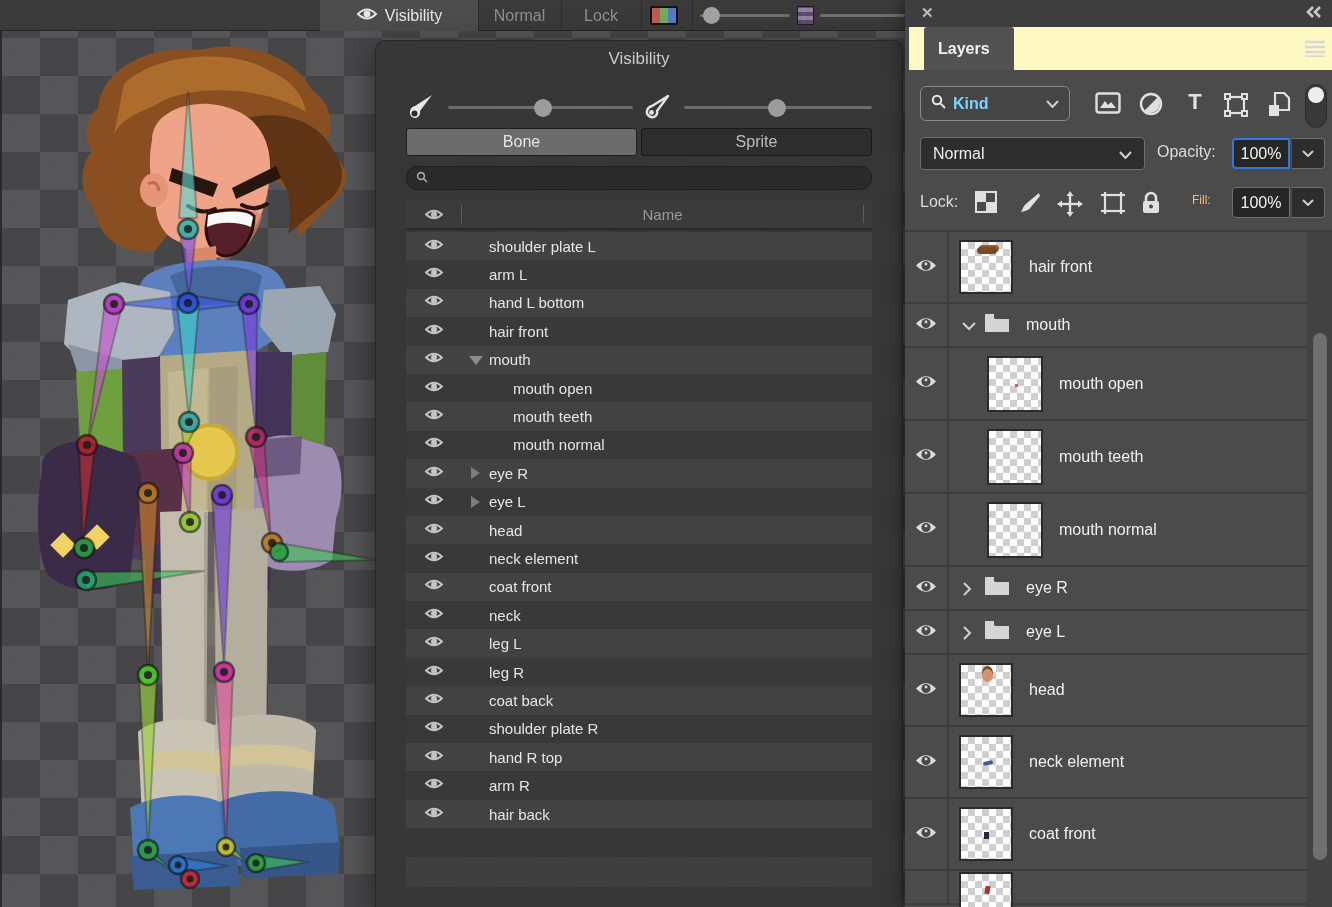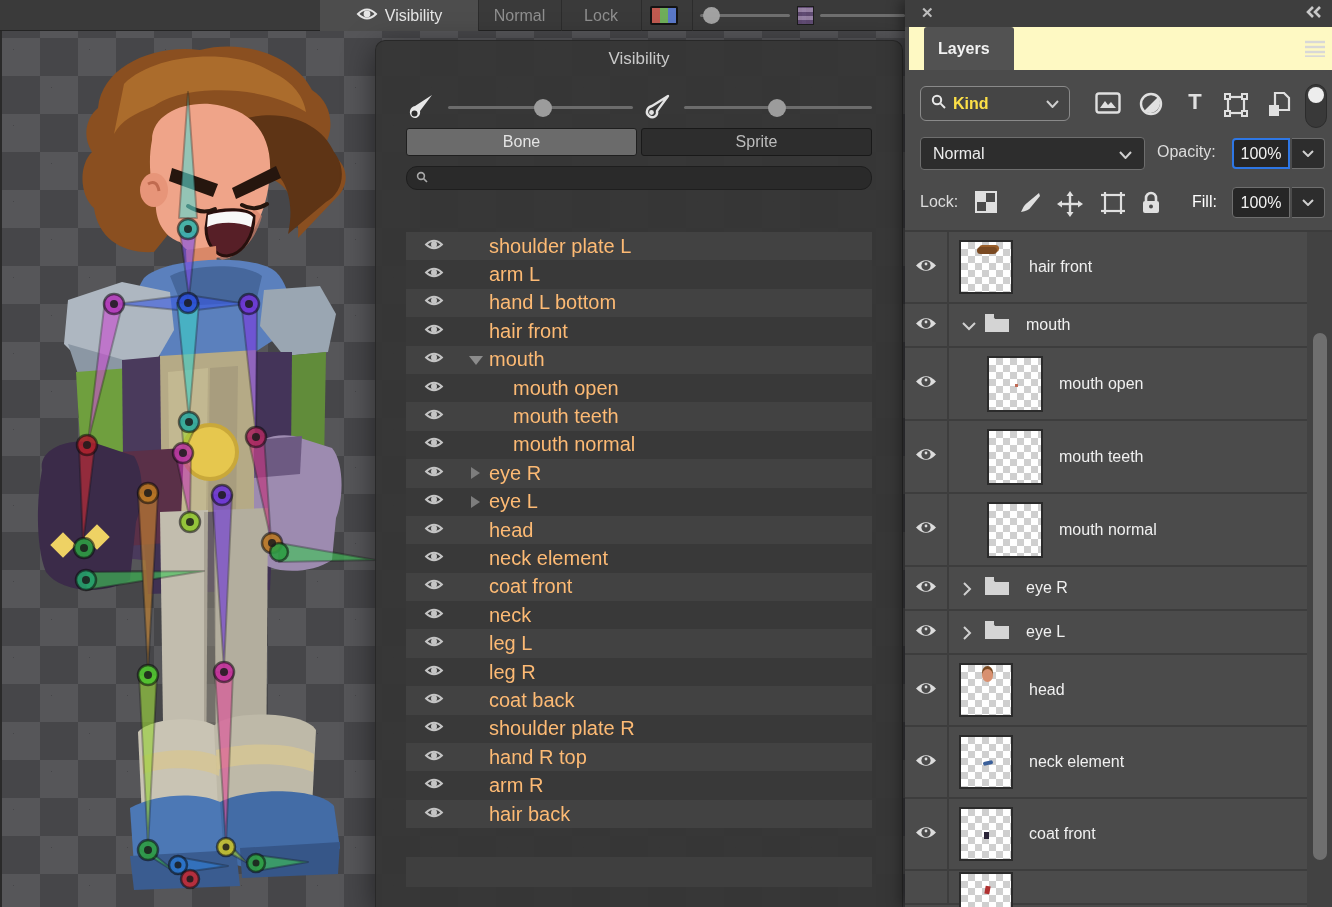--- a/index.html
+++ b/index.html
@@ -58,58 +58,58 @@
   .vp-rows{position:absolute;left:30px;top:191px;width:466px;}
   .vrow{height:28.4px;display:flex;align-items:center;}
   .vrow:nth-child(odd){background:#424242;}
   .vrow:nth-child(even){background:#393939;}
   .v-eyecell{width:55px;flex:none;display:flex;justify-content:center;align-items:center;}
   .v-exp{width:22px;height:16px;flex:none;margin-left:6px;position:relative;}
   .v-exp.down::before{content:'';position:absolute;left:2px;top:4px;border-left:7px solid transparent;
     border-right:7px solid transparent;border-top:9px solid #8c8c8c;}
   .v-exp.right::before{content:'';position:absolute;left:4px;top:2px;border-top:6px solid transparent;
     border-bottom:6px solid transparent;border-left:9px solid #7d7d7d;}
-  .v-label{font-size:20px;color:#fdba74;white-space:nowrap;}
+  .v-label{font-size:15px;color:#e5e5e5;white-space:nowrap;}
   .v-label.d1{margin-left:24px;}
   .vp-empty{position:absolute;left:30px;top:816px;width:466px;height:30px;background:#3f3f3f;}
 
   
   .ps-panel{position:absolute;left:905px;top:0;width:427px;height:907px;background:#4b4b4b;
     box-shadow:-5px 0 12px rgba(0,0,0,.35);z-index:20;color:#e2e2e2;}
   .ps-titlebar{position:absolute;left:0;top:0;width:100%;height:27px;background:#3e3e3e;}
   .ps-close{position:absolute;left:16px;top:4px;color:#bdbdbd;font-size:15px;font-weight:bold;}
   .ps-collapse{position:absolute;right:8px;top:4px;}
   .ps-tabrow{position:absolute;left:4px;top:27px;width:100%;height:43px;background:#fef9c3;}
   .ps-tab{position:absolute;left:15px;top:0;width:90px;height:43px;background:#525252;
     border-radius:3px 3px 0 0;display:flex;align-items:center;padding-left:14px;
     font-size:16px;font-weight:bold;color:#f2f2f2;}
   .ps-menu{position:absolute;right:10px;top:12px;}
   .ps-filterrow{position:absolute;left:0;top:70px;width:100%;height:62px;}
   .ps-kind{position:absolute;left:15px;top:16px;width:150px;height:35px;background:#454545;
     border:1px solid #8a8a8a;border-radius:6px;display:flex;align-items:center;gap:7px;padding:0 10px;}
-  .ps-kind .lbl{font-size:16px;font-weight:bold;color:#fde047;flex:1;}
+  .ps-kind .lbl{font-size:16px;font-weight:bold;color:#7dd3fc;flex:1;}
   .f-icon{position:absolute;top:22px;}
   .ps-pill{position:absolute;right:5px;top:14px;width:22px;height:44px;border-radius:11px;
     background:#393939;border:1px solid #2c2c2c;}
   .ps-pill::before{content:'';position:absolute;left:2px;top:2px;width:16px;height:16px;border-radius:50%;background:#ededed;}
   .ps-blendrow{position:absolute;left:0;top:132px;width:100%;height:44px;}
   .ps-select{position:absolute;left:15px;top:5px;width:225px;height:33px;background:#2d2d2d;
     border:1px solid #6e6e6e;border-radius:4px;display:flex;align-items:center;padding:0 12px;font-size:16px;color:#ececec;}
   .ps-select .chev{margin-left:auto;}
   .ps-oplabel{position:absolute;left:252px;top:11px;font-size:16px;color:#dcdcdc;}
   .ps-field{position:absolute;top:6px;width:58px;height:31px;background:#262626;display:flex;
     align-items:center;justify-content:center;font-size:16px;color:#f2f2f2;border-radius:4px 0 0 4px;}
   .ps-field.focus{border:2px solid #2e77e5;}
   .ps-field.plain{border:1px solid #6e6e6e;}
   .ps-chevbox{position:absolute;top:6px;width:33px;height:31px;background:#2d2d2d;border:1px solid #6e6e6e;
     border-left:none;border-radius:0 4px 4px 0;display:flex;align-items:center;justify-content:center;}
   .ps-lockrow{position:absolute;left:0;top:176px;width:100%;height:56px;border-bottom:2px solid #3c3c3c;}
   .ps-locklabel{position:absolute;left:15px;top:17px;font-size:16px;color:#dcdcdc;}
   .l-icon{position:absolute;top:15px;}
-  .ps-filllabel{position:absolute;left:287px;top:17px;font-size:16px;color:#ffffff;}
+  .ps-filllabel{position:absolute;left:287px;top:17px;font-size:12px;color:#fdba74;}
   .ps-lockrow .ps-field,.ps-lockrow .ps-chevbox{top:11px;}
   .ps-rows{position:absolute;left:0;top:232px;width:402px;height:675px;overflow:hidden;}
   .ps-row{display:flex;border-bottom:2px solid #3d3d3d;background:#4b4b4b;align-items:stretch;}
   .ps-eyecell{width:44px;flex:none;border-right:2px solid #3d3d3d;display:flex;align-items:center;justify-content:center;}
   .ps-content{flex:1;display:flex;align-items:center;}
   .thumb{width:54px;height:54px;flex:none;border:2px solid #2b2b2b;position:relative;
     background-color:#ffffff;
     background-image:
       linear-gradient(45deg,#cfcfcf 25%,transparent 25%,transparent 75%,#cfcfcf 75%),
       linear-gradient(45deg,#cfcfcf 25%,transparent 25%,transparent 75%,#cfcfcf 75%);
@@ -324,20 +324,32 @@
     <div class="vp-search">
       <span>
         <svg width="12" height="12" viewBox="0 0 12 12">
             <circle cx="5" cy="5" r="3.4" fill="none" stroke="#a9a9a9" stroke-width="1.6"></circle>
             <line x1="7.6" y1="7.6" x2="11" y2="11" stroke="#a9a9a9" stroke-width="1.6"></line>
           </svg>
       </span>
       <input value="" placeholder="" style="">
     </div>
 
+    <div class="vp-listhead">
+      <span class="hd-eye">
+        <svg width="20" height="15" viewBox="0 0 20 15">
+            <path d="M2 7.5 Q10 0 18 7.5 Q10 15 2 7.5Z" fill="none" stroke="#bdbdbd" stroke-width="1.8"></path>
+            <circle cx="10" cy="7.5" r="3" fill="#bdbdbd"></circle>
+          </svg>
+      </span>
+      <span class="hd-sep"></span>
+      <span class="hd-name">Name</span>
+      <span class="hd-sep"></span>
+      <span style="width:8px"></span>
+    </div>
 
     <div class="vp-rows">
         <div class="vrow">
           <span class="v-eyecell">
             <span><svg width="20" height="15" viewBox="0 0 20 15">
                 <path d="M2 7.5 Q10 0 18 7.5 Q10 15 2 7.5Z" fill="none" stroke="#c4c4c4" stroke-width="1.8"></path>
                 <circle cx="10" cy="7.5" r="3" fill="#c4c4c4"></circle>
               </svg></span>
           </span>
           <span class="v-exp"></span>

